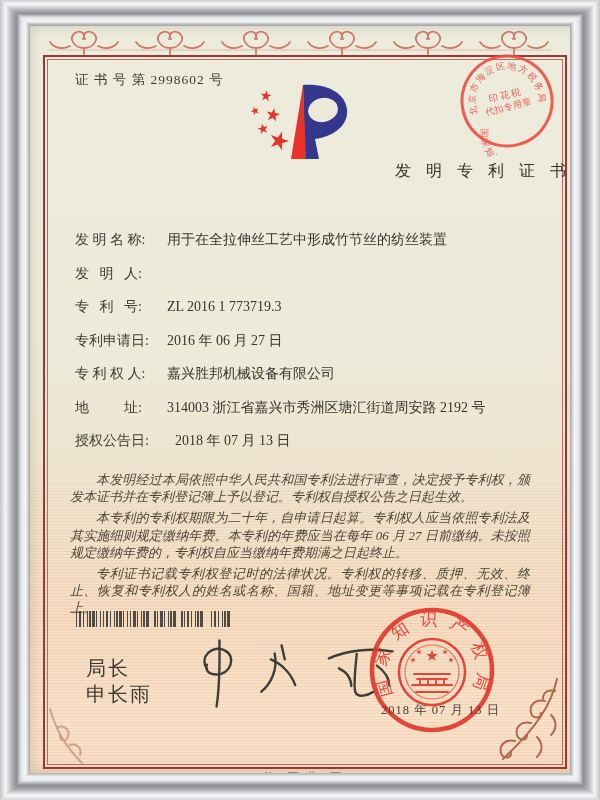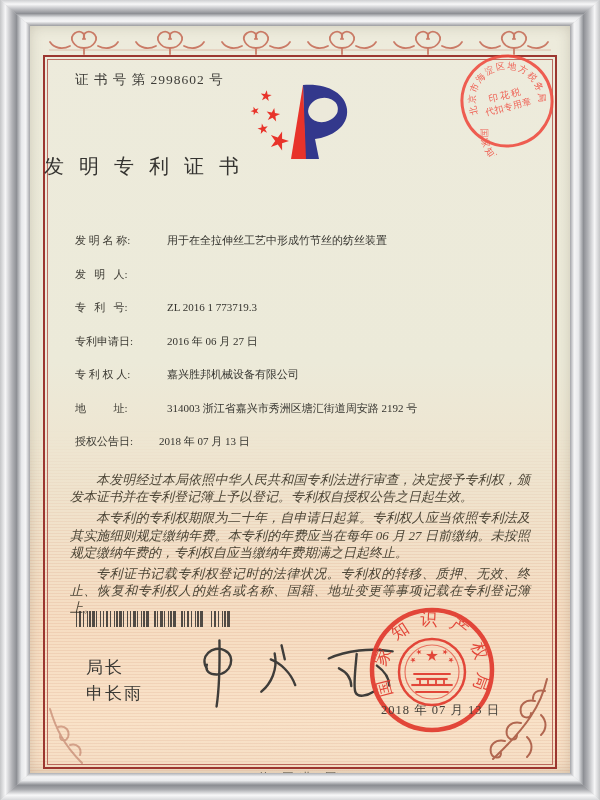--- a/index.html
+++ b/index.html
@@ -24,45 +24,46 @@
   .frame-right{top:0;right:0;width:30px;height:800px;
     background:linear-gradient(270deg,#c4c5c7 0%,#f6f6f7 18%,#b2b3b7 40%,#8e9095 55%,#e8e9eb 72%,#f5f5f6 86%,#a3a4a8 100%);
     clip-path:polygon(30px 0,30px 800px,0 773px,0 26px);}
 
   
   .paper{
     position:absolute;left:29px;top:25px;width:542px;height:749px;z-index:1;
     background:linear-gradient(180deg,#edebdc 0%,#ecead9 45%,#efe3cd 62%,#f6ddc2 80%,#f9e2c8 93%,#f5dec5 100%);
     box-shadow:inset 0 0 14px rgba(90,80,60,.25);
     overflow:hidden;
+    padding-left:10px;
   }
   .guilloche{
     position:absolute;left:0;right:0;bottom:0;height:46%;pointer-events:none;
     background:repeating-linear-gradient(0deg,rgba(192,104,70,.11) 0 1px,transparent 1px 3px);
     -webkit-mask-image:linear-gradient(180deg,transparent 0,#000 35%);
             mask-image:linear-gradient(180deg,transparent 0,#000 35%);
   }
 
   
   .rule-outer{position:absolute;left:14px;right:14px;top:30px;bottom:5px;border:2px solid #9c3630;}
   .rule-inner{position:absolute;inset:2px;border:1px solid #b2564c;opacity:.85;}
 
   .ornament-top{position:absolute;left:10px;top:1px;width:522px;height:30px;}
   .corner-flourish-br{position:absolute;right:18px;bottom:7px;}
   .corner-flourish-bl{position:absolute;left:17px;bottom:7px;transform:scaleX(-1);opacity:.55;}
 
   
   .cert-no{position:absolute;left:46px;top:46px;font-size:13.5px;color:#3c3b36;white-space:pre;letter-spacing:1px;}
   .cnipa-logo{position:absolute;left:214px;top:56px;}
   .cert-title{
-    position:absolute;left:0;top:128px;width:100%;text-align:left;
-    font-size:20px;color:#343330;letter-spacing:15px;text-indent:15px;font-weight:500;
-  }
-
-  .fields{position:absolute;left:46px;top:208px;width:470px;font-size:11px;color:#3d3b34;}
+    position:absolute;left:0;top:136px;width:100%;text-align:right;
+    font-size:16px;color:#343330;letter-spacing:15px;text-indent:15px;font-weight:500;
+  }
+
+  .fields{position:absolute;left:46px;top:208px;width:470px;font-size:14px;color:#3d3b34;}
   .field-row{display:flex;margin-bottom:19.5px;line-height:14px;}
   .field-label{white-space:pre;width:92px;flex:0 0 92px;}
   .field-value{white-space:pre;color:#35342f;}
   .grant-row{display:flex;line-height:14px;}
   .grant-left{display:flex;width:276px;flex:0 0 276px;gap:20px;}
   .grant-right{display:flex;}
   .grant-label{white-space:pre;margin-right:6px;}
 
   .paragraphs{
     position:absolute;left:37px;top:442px;width:468px;
@@ -75,21 +76,21 @@
     position:absolute;left:47px;top:586px;width:160px;height:16px;
     background:
       repeating-linear-gradient(90deg,
         #34322f 0 1.5px,transparent 1.5px 3px,
         #34322f 3px 5.5px,transparent 5.5px 7px,
         #34322f 7px 8px,transparent 8px 11px,
         #34322f 11px 12px,transparent 12px 13.5px);
     opacity:.85;
   }
 
-  .director-block{position:absolute;left:57px;top:630px;font-size:17px;color:#3b3a35;letter-spacing:2px;line-height:26px;}
+  .director-block{position:absolute;left:57px;top:630px;font-size:20px;color:#3b3a35;letter-spacing:2px;line-height:26px;}
   .signature{position:absolute;left:150px;top:604px;transform:rotate(-1deg);}
 
   .seal{position:absolute;left:333px;top:575px;}
   .seal-date{
     position:absolute;left:352px;top:677px;font-size:12.5px;color:#45413a;
     letter-spacing:1px;white-space:pre;z-index:3;
   }
   .footer-page{
     position:absolute;left:0;top:745px;width:100%;text-align:center;
     font-size:10px;color:#4a463e;letter-spacing:1px;white-space:pre;

